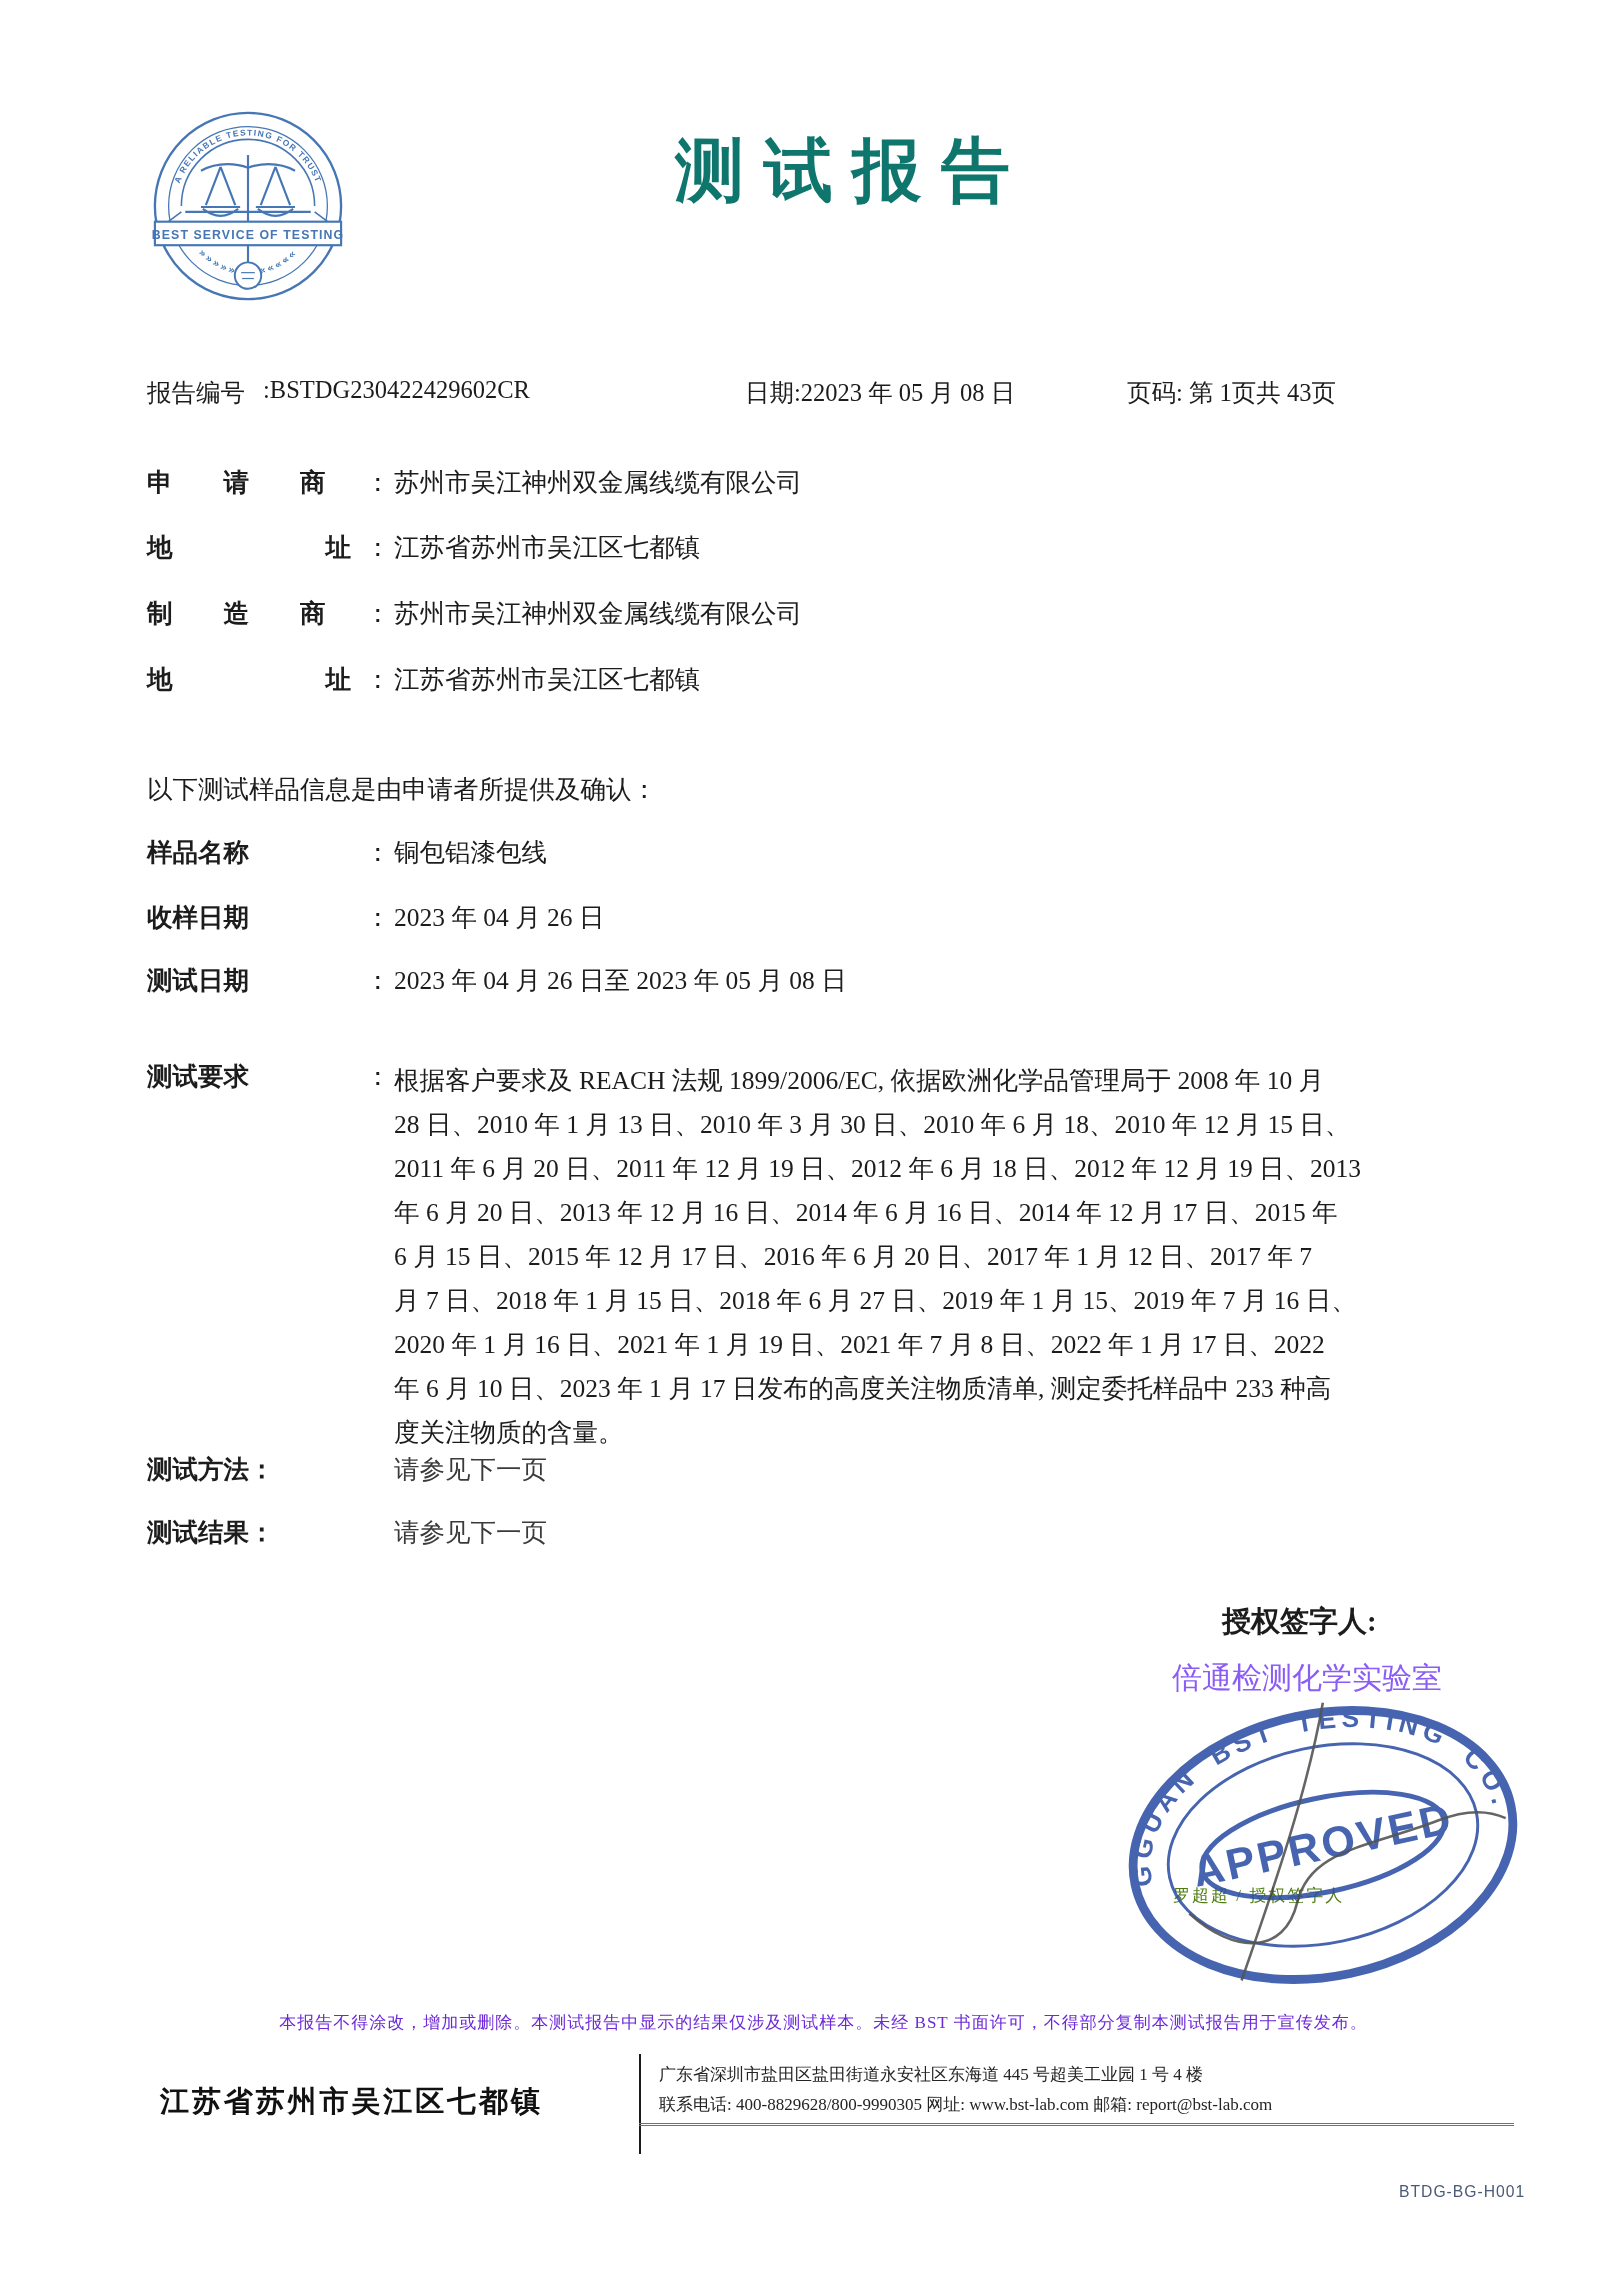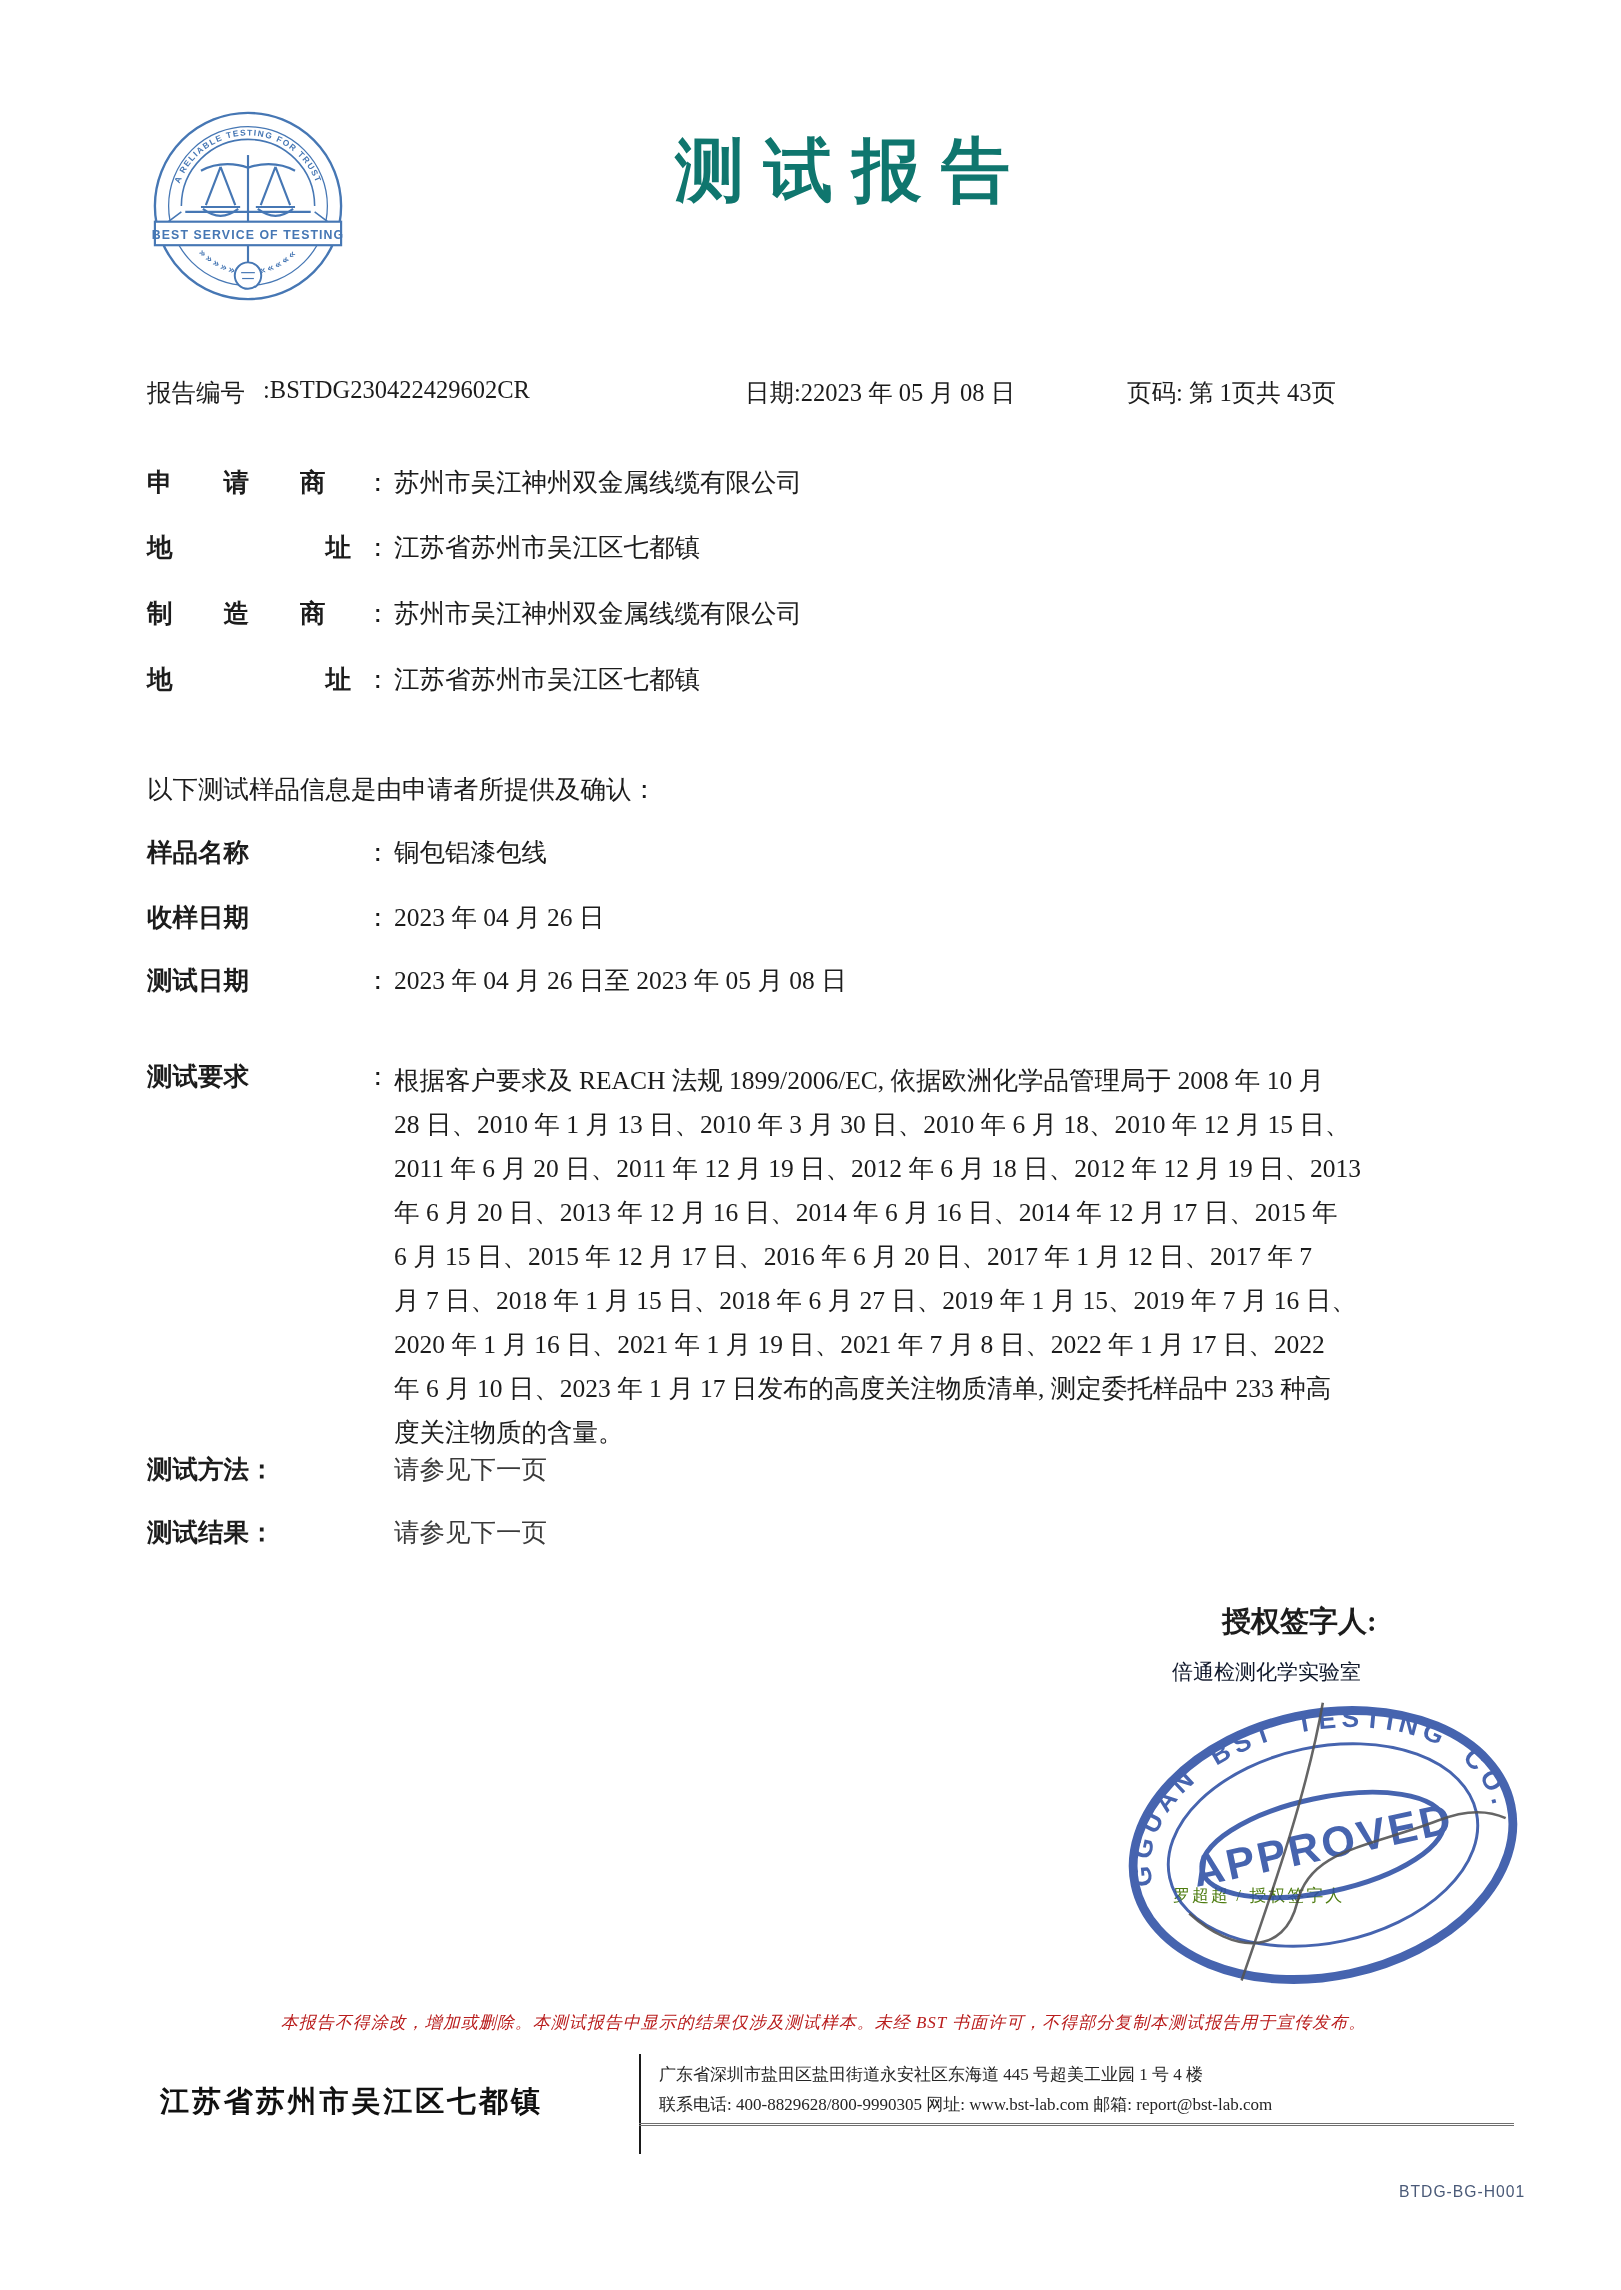--- a/index.html
+++ b/index.html
@@ -44,26 +44,26 @@
   .req{position:absolute;left:147px;top:1059px;width:1372px;font-size:25.5px;}
   .req .lbl{position:absolute;left:0;top:0;font-weight:bold;}
   .req .colon{position:absolute;left:218px;top:0;}
   .req .lines{position:absolute;left:247px;top:0;width:1117px;}
   .req .lines div{height:44px;line-height:44px;white-space:nowrap;}
 
   .mrow .lbl{width:auto;}
 
   
   .signer-title{position:absolute;left:1222px;top:1602px;font-size:29px;font-weight:bold;}
-  .lab-name{position:absolute;left:1172px;top:1658px;font-size:21px;color:#0f172a;}
+  .lab-name{position:absolute;left:1172px;top:1658px;font-size:30px;color:#8b5cf6;}
   .name-line{position:absolute;left:1173px;top:1884px;font-size:17px;color:#4d7c0f;z-index:2;letter-spacing:2px;}
   .stamp-wrap{position:absolute;left:1117px;top:1698px;width:412px;height:294px;z-index:3;transform:rotate(-12deg);opacity:.88;}
 
   
-  .disclaimer{position:absolute;left:147px;top:2011px;width:1353px;text-align:center;font-size:17px;color:#b91c1c;letter-spacing:1px;font-style:italic;}
+  .disclaimer{position:absolute;left:147px;top:2011px;width:1353px;text-align:center;font-size:17px;color:#6d28d9;letter-spacing:1px;}
 
   
   .footer-company{position:absolute;left:160px;top:2082px;font-size:29px;font-weight:bold;letter-spacing:2.9px;color:#111;}
   .footer-divider{position:absolute;left:639px;top:2054px;width:2px;height:100px;background:#1a1a1a;}
   .footer-right{position:absolute;left:659px;top:2060px;width:863px;font-size:17px;line-height:30px;color:#242424;white-space:nowrap;}
   .footer-rule{position:absolute;left:639px;top:2123px;width:875px;height:0;border-bottom:3.9px double #6f6f6f;}
   .doc-code{position:absolute;left:1399px;top:2183px;font-size:15.7px;font-family:"Liberation Sans","DejaVu Sans",sans-serif;color:#4a5a78;letter-spacing:1px;}
 
   .logo-wrap{position:absolute;left:150px;top:106px;width:196px;height:201px;}
 

